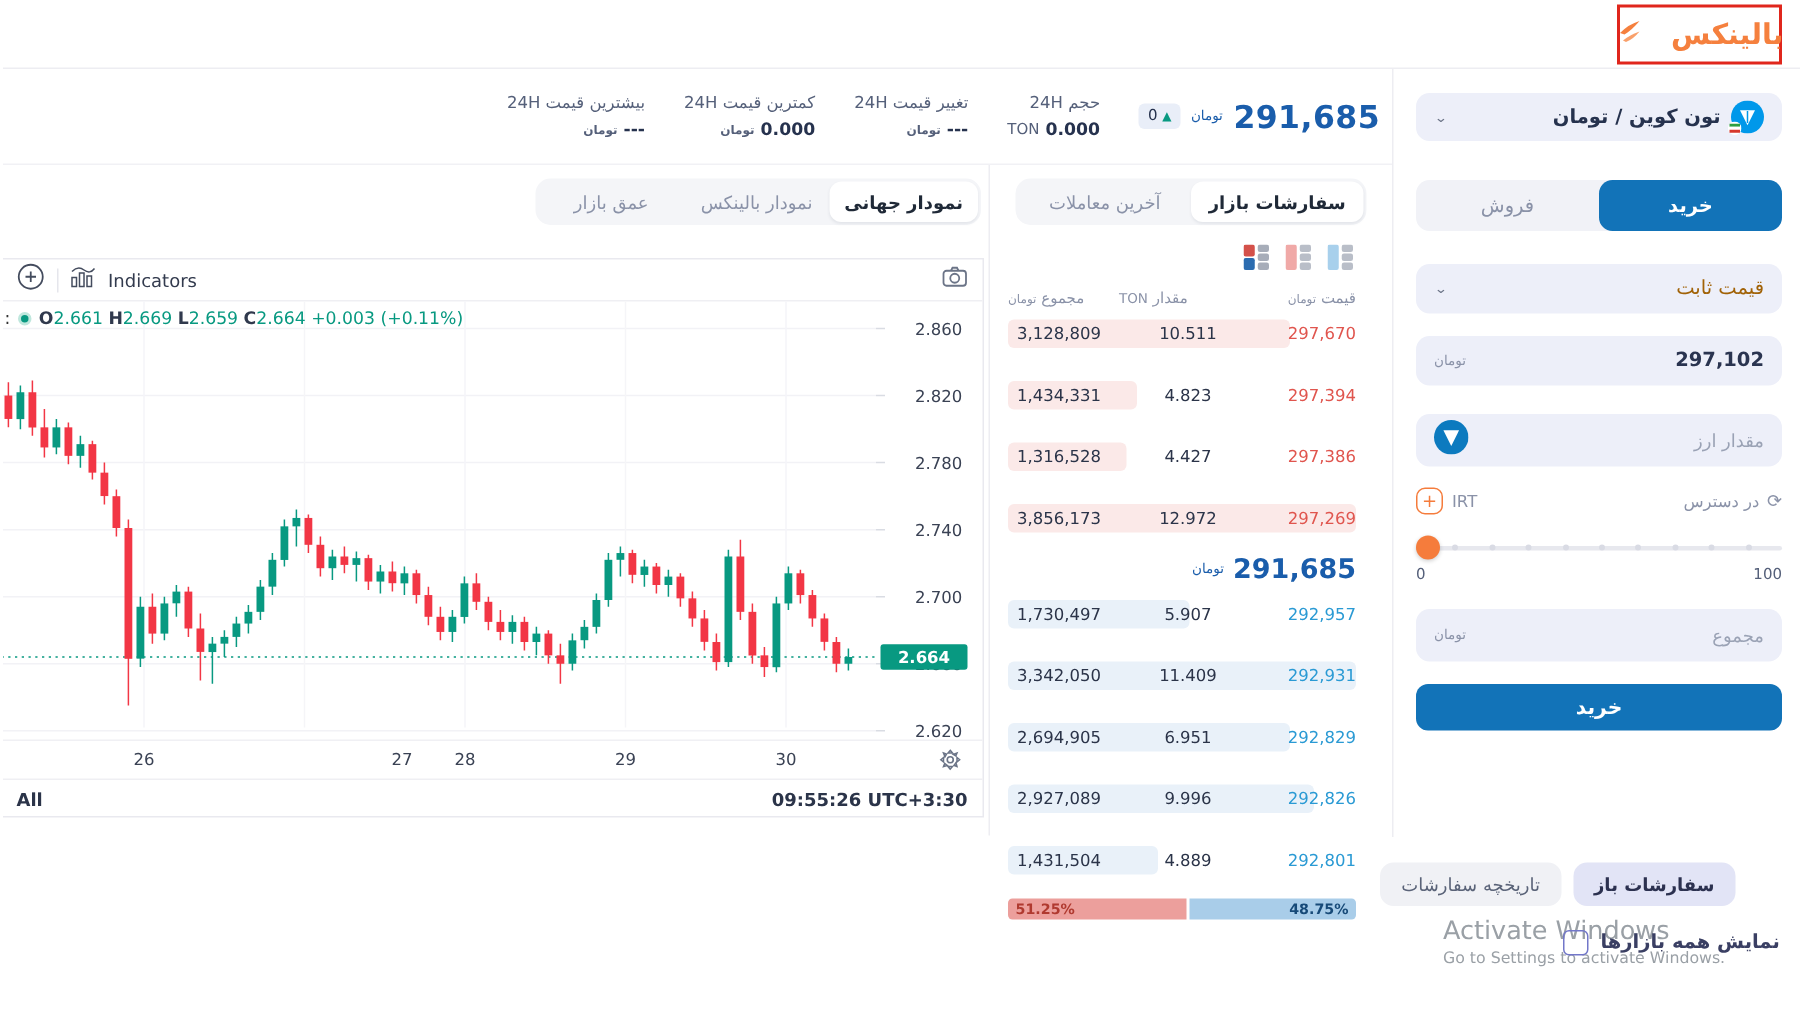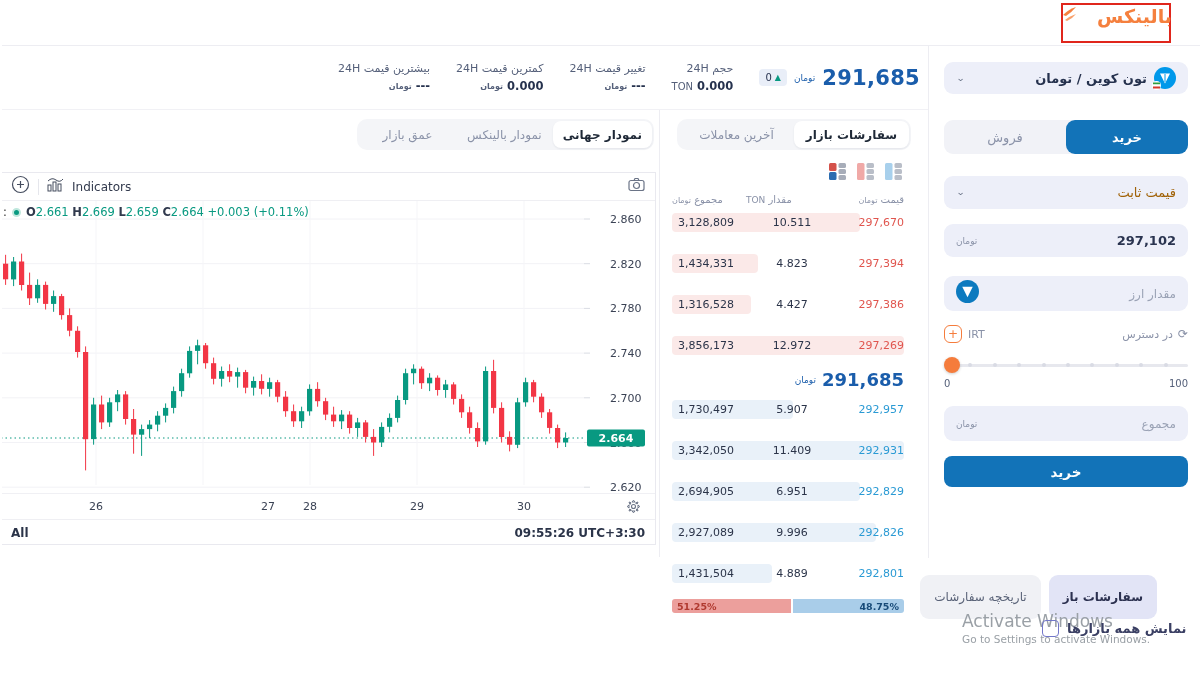--- a/index.html
+++ b/index.html
@@ -2,22 +2,22 @@
 <html lang="fa" dir="rtl"><head>
 <meta charset="utf-8">
 <style>
   * { margin:0; padding:0; box-sizing:border-box; }
   html,body { width:1200px; height:675px; overflow:hidden; background:#fff;
     font-family:"DejaVu Sans", sans-serif; color:#26324e; }
 
   
   #topbar { position:absolute; left:0; top:0; width:1200px; height:46px; background:#fff;
     border-bottom:1px solid #ededf2; }
-  #logo-box { position:absolute; right:31px; top:3px; width:110px; height:40px;
-    border:2px solid #e0261c; display:flex; justify-content:center; gap:19px; }
+  #logo-box { position:absolute; right:14px; top:3px; width:110px; height:40px;
+    border:2px solid #e0261c; display:flex; align-items:center; justify-content:center; gap:19px; }
   #logo-text { color:#f5803e; font-size:19px; font-weight:bold; }
 
   
   #header-stats { position:absolute; left:0; top:46px; width:926px; height:64px;
     display:flex; flex-direction:row; align-items:center; padding:0 8px; gap:26px;
     border-bottom:1px solid #f1f1f5; }
   #price-block { display:flex; align-items:center; gap:7px; }
   #header-price { color:#1a5dab; font-size:21px; font-weight:bold; letter-spacing:.3px; }
   .toman-sym { color:#1a5dab; font-size:9px; }
   #change-badge { background:#e9eef8; border-radius:4px; height:17px; padding:0 6px;
@@ -128,21 +128,21 @@
     background:#f57c3c; box-shadow:0 1px 3px rgba(0,0,0,.2); }
   #slider-labels { display:flex; justify-content:space-between; direction:ltr; font-size:10px;
     color:#55607a; margin-top:5px; }
   #total-field { margin-top:17px; justify-content:space-between; direction:ltr; height:35px; }
   #total-field .sym { color:#8a92a8; font-size:9px; }
   #total-field .ph { color:#9aa2b5; font-size:12px; }
   #buy-btn { margin-top:15px; height:31px; width:100%; background:#1273b8; border:none; border-radius:8px;
     color:#fff; font-size:13.5px; font-weight:bold; font-family:inherit; cursor:pointer; }
   #orders-pills { position:absolute; left:927px; top:575px; width:250px; display:flex; flex-direction:row;
     justify-content:flex-start; gap:8px; padding-right:22px; }
-  .pill { height:44px; border-radius:9px; display:flex; align-items:center; padding:0 14px;
+  .pill { height:29px; border-radius:9px; display:flex; align-items:center; padding:0 14px;
     font-size:12px; white-space:nowrap; }
   #pill-open { background:#e2e4f6; color:#2c3150; font-weight:bold; }
   #pill-history { background:#f0f1f5; color:#5a6378; }
   #show-all-row { position:absolute; left:1040px; top:620px; display:flex; align-items:center; gap:8px; z-index:2; }
   #show-all-row .txt { font-size:13px; font-weight:bold; color:#3a3f63; }
   #show-all-cb { width:17px; height:17px; border:1.6px solid #7277c9; border-radius:4px; background:transparent; }
   #win-mark { position:absolute; left:960px; top:611px; color:#9aa0a6; z-index:1; direction:ltr; }
   #win-mark .t1 { font-size:17px; }
   #win-mark .t2 { font-size:10.5px; margin-top:2px; }
 

